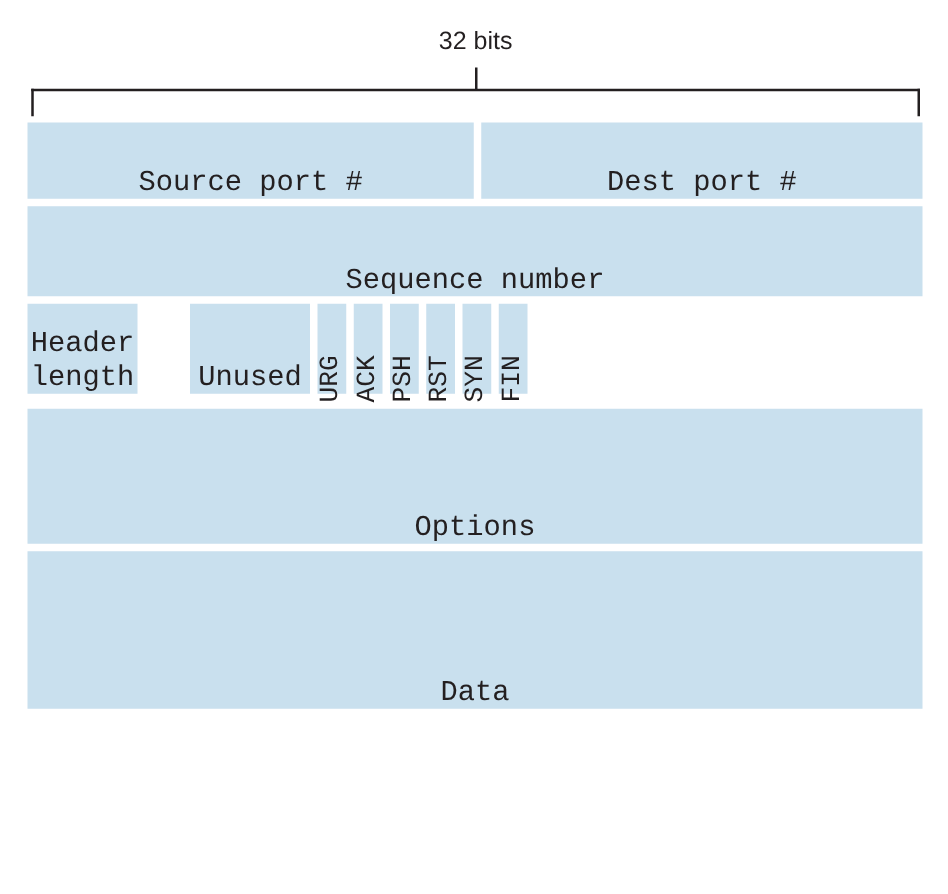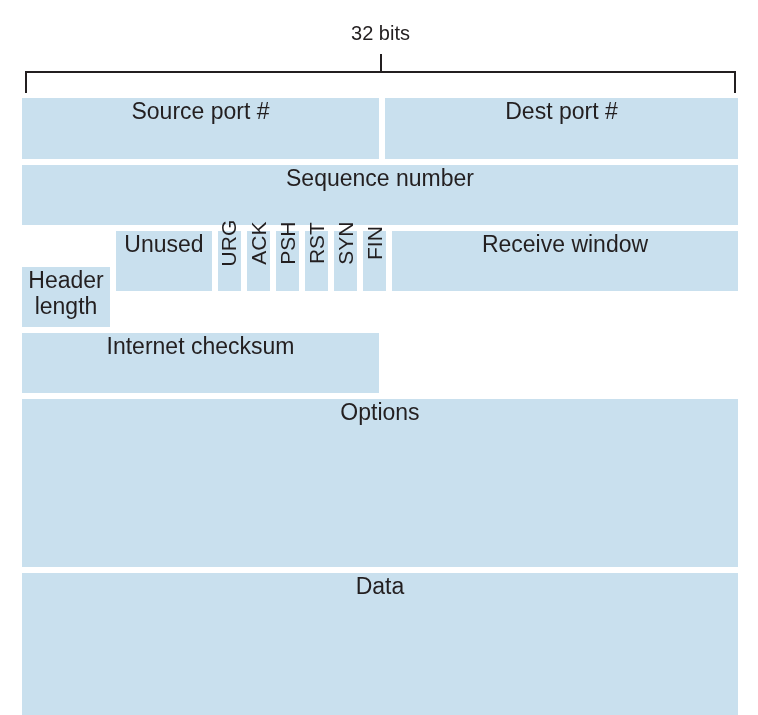--- a/index.html
+++ b/index.html
@@ -38,33 +38,34 @@
     width: 716px;
     display: flex;
     flex-direction: column;
     row-gap: 6px;
     font-size: 23px;
   }
   .row { display: flex; column-gap: 6px; }
   .cell {
     background: var(--cell-bg, #c9e0ee);
     display: flex;
-    align-items: flex-start;
+    align-items: flex-end;
     justify-content: center;
     text-align: center;
     line-height: 1.15;
+    font-family: Liberation Mono, monospace;
   }
   .h61 { height: 61px; }
-  .h60 { height: 60px; }
-  .h132 { height: 168px; }
-  .h126 { height: 150px; }
+  .h60 { height: 72px; }
+  .h132 { height: 108px; }
+  .h126 { height: 126px; }
   .full { flex: 1; }
   .w357 { width: 357px; flex: 0 0 357px; }
-  .w88  { width: 88px;  flex: 0 0 88px; margin-top: 36px; }
-  .w96  { width: 96px;  flex: 0 0 96px; }
+  .w88  { width: 88px;  flex: 0 0 88px; }
+  .w96  { width: 96px;  flex: 0 0 96px; margin-left: 36px; }
   .flag { width: 23px; flex: 0 0 23px; overflow: visible; }
   .flag .vtext {
     transform: rotate(-90deg);
     white-space: nowrap;
     font-size: 21px;
   }
 </style>
 </head>
 <body style="--cell-bg: #c9e0ee; color: rgb(35, 31, 32);">
 
@@ -108,29 +109,23 @@
     </div>
     <div class="cell h60 flag">
       <span class="vtext">RST</span>
     </div>
     <div class="cell h60 flag">
       <span class="vtext">SYN</span>
     </div>
     <div class="cell h60 flag">
       <span class="vtext">FIN</span>
     </div>
-    <div class="cell h60 full">
-      <span>Receive window</span>
-    </div>
   </div>
 
   <div class="row">
-    <div class="cell h60 w357">
-      <span>Internet checksum</span>
-    </div>
   </div>
 
   <div class="row">
     <div class="cell h132 full">
       <span>Options</span>
     </div>
   </div>
 
   <div class="row">
     <div class="cell h126 full">

